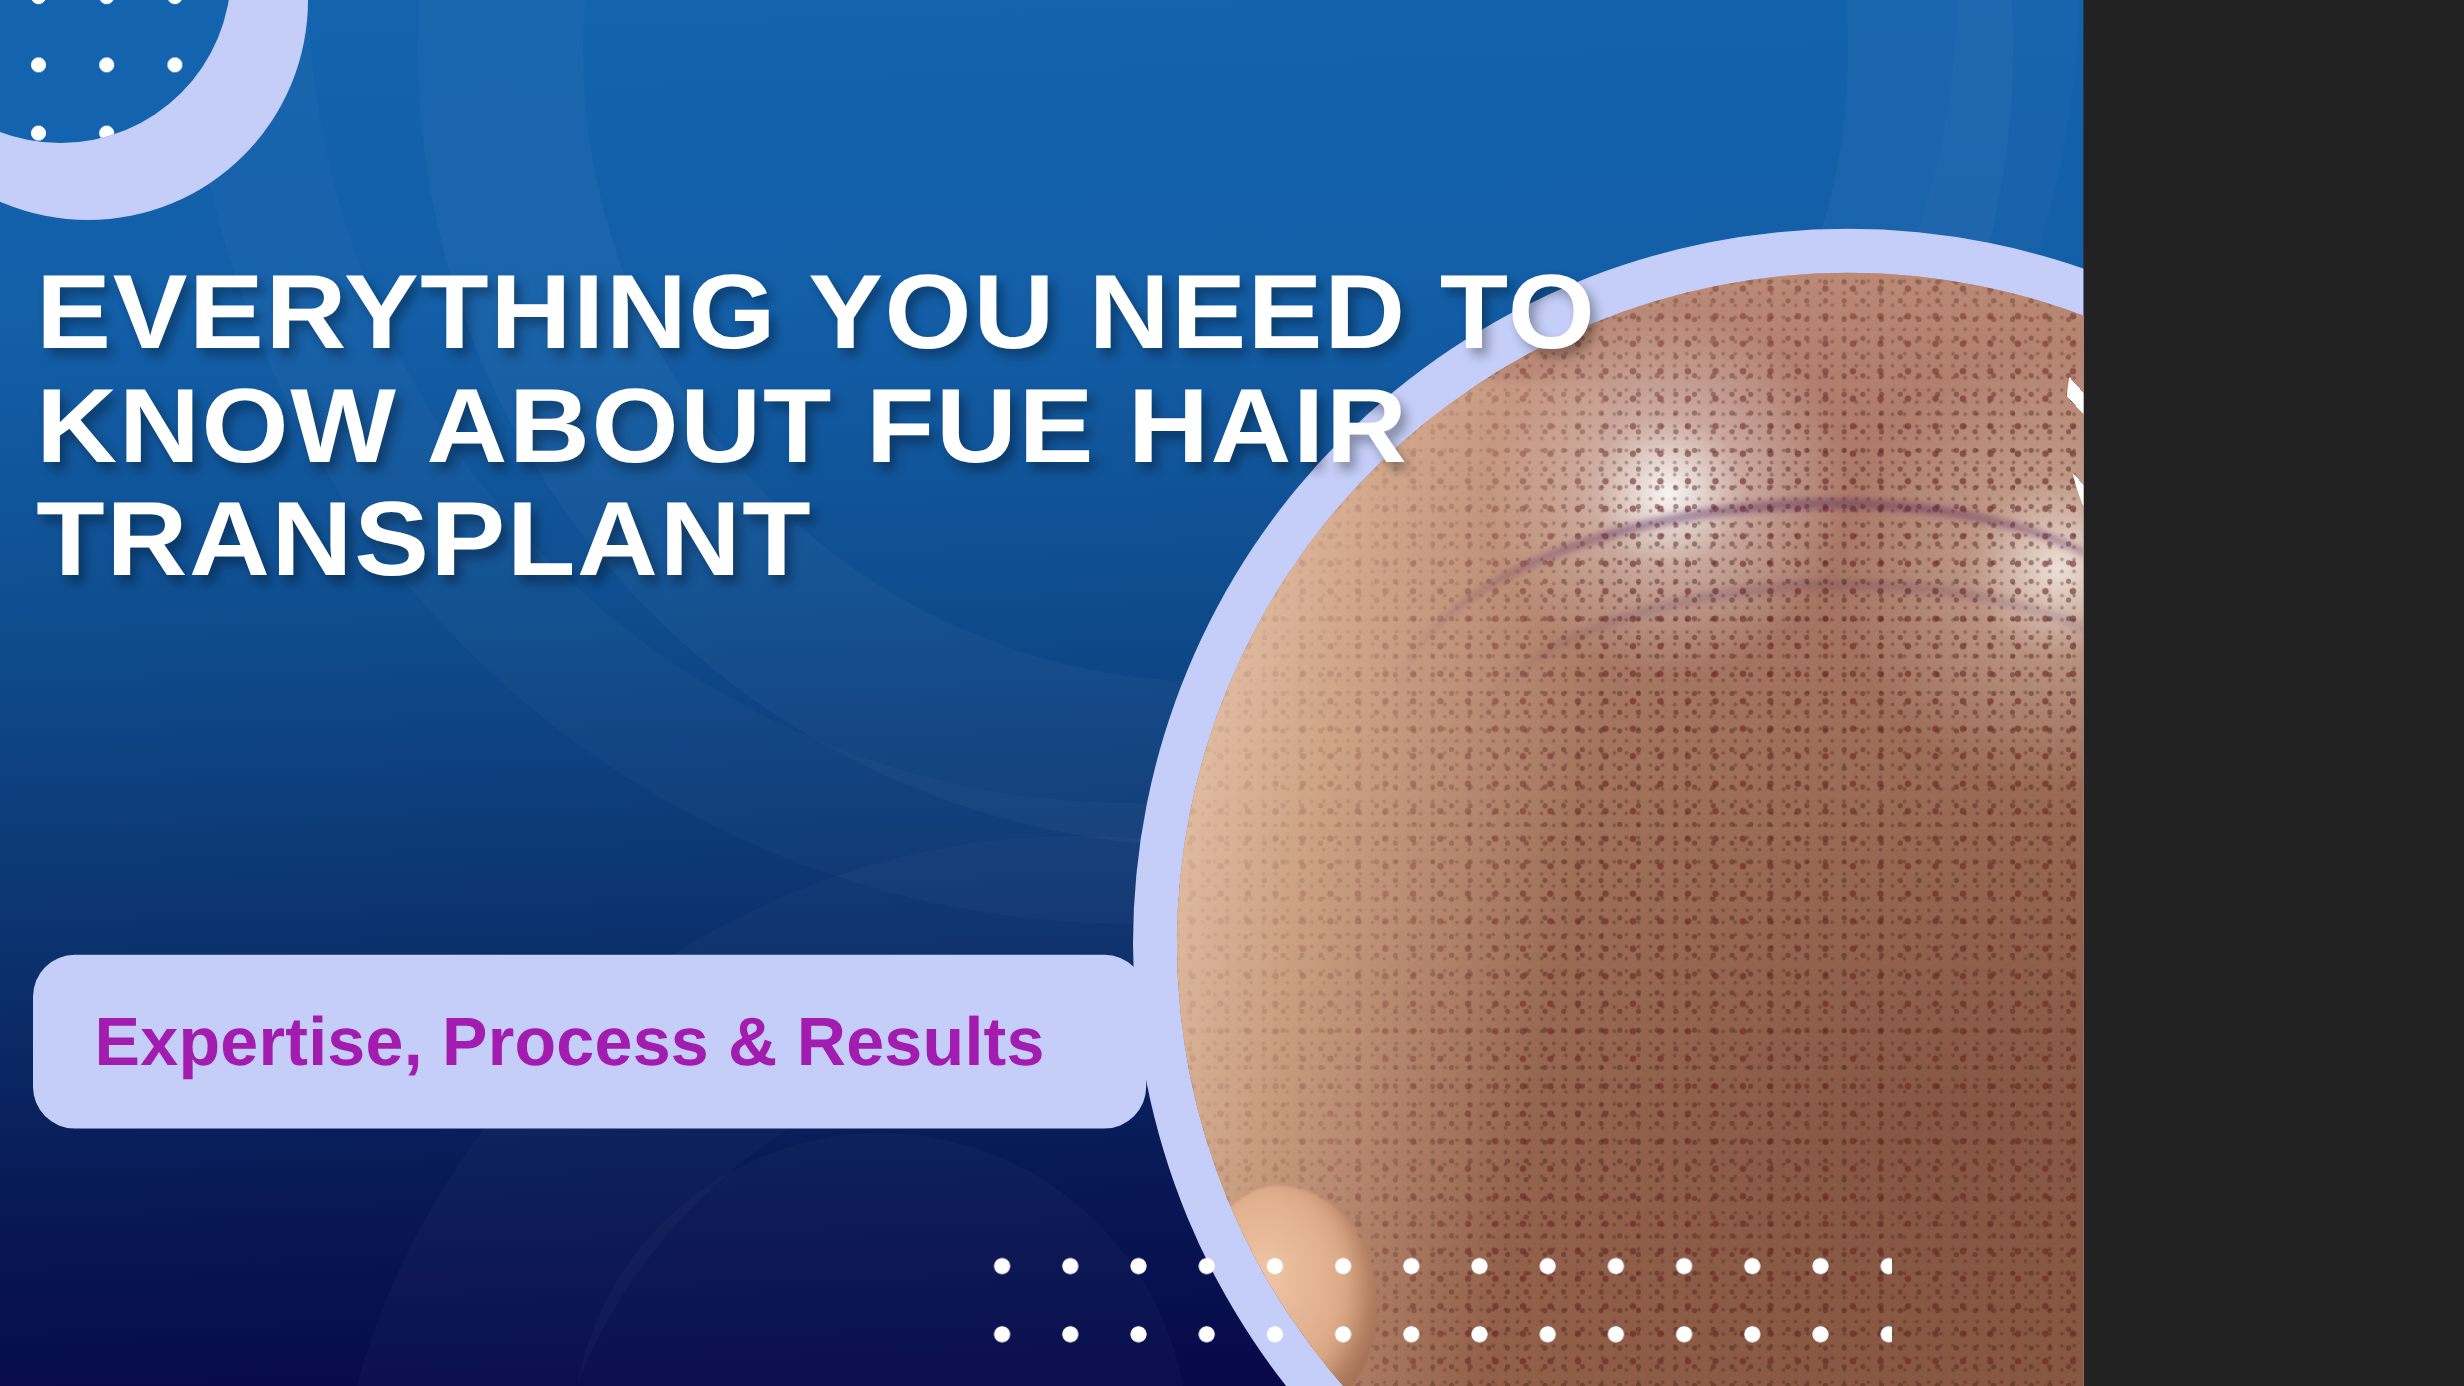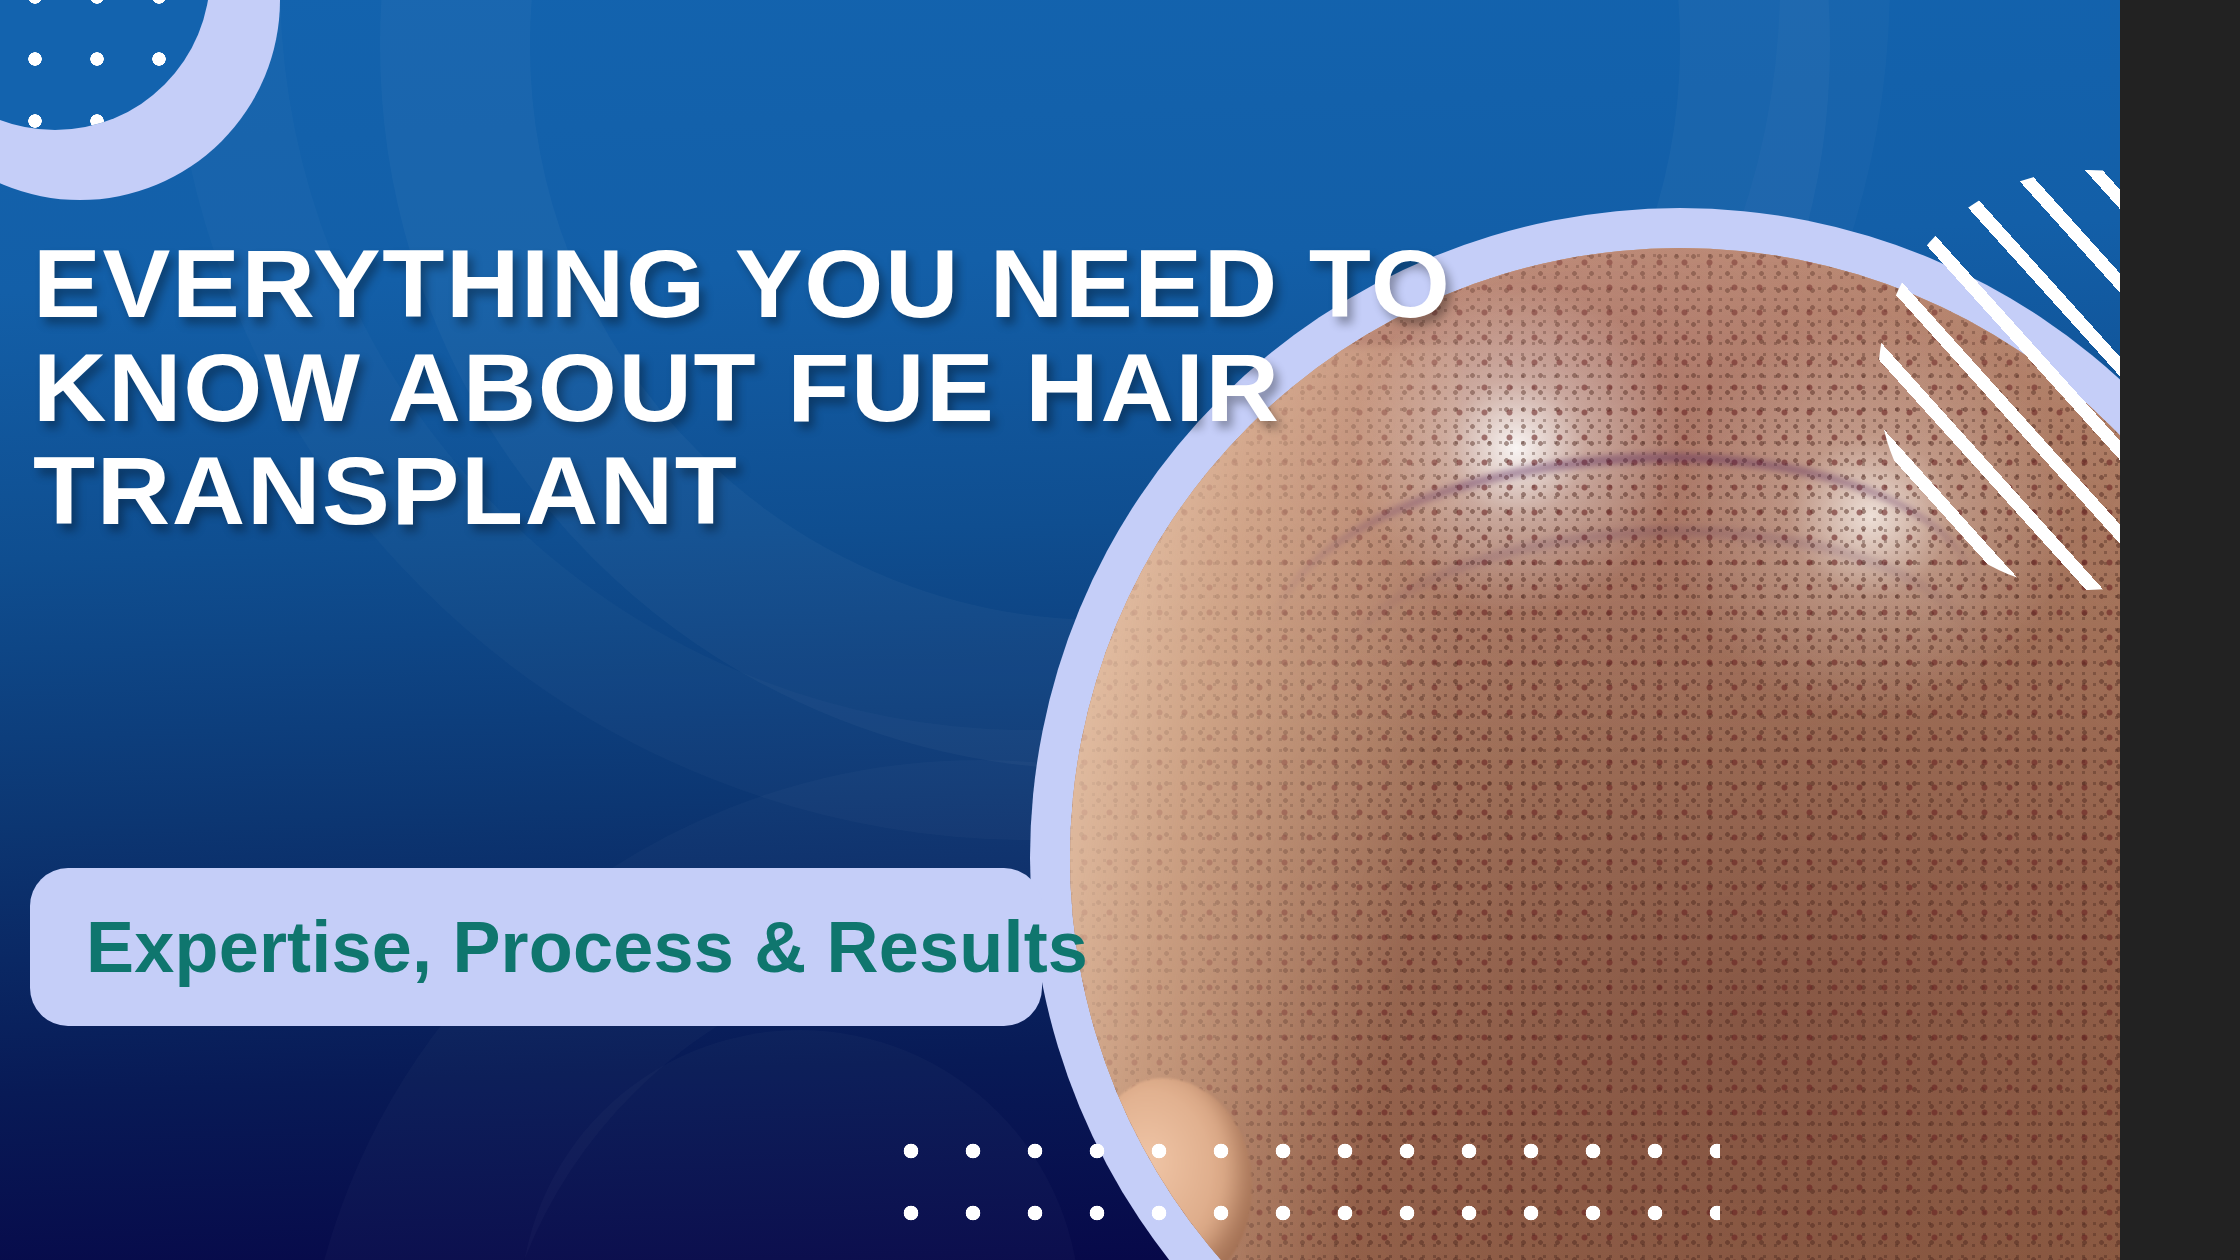--- a/index.html
+++ b/index.html
@@ -2,21 +2,21 @@
 <html><head>
 <meta charset="utf-8">
 <style>
   html, body {
     margin: 0;
     padding: 0;
     background: #222;
   }
   #banner {
     position: relative;
-    width: 2120px;
+    width: 1894px;
     height: 1260px;
     overflow: hidden;
     font-family: "Liberation Sans", sans-serif;
     background: linear-gradient(178deg, #1363AE 0%, #135FA8 22%, #0F4E90 42%, #0C3672 62%, #081A56 82%, #070647 100%);
   }
 
   
   .arc {
     position: absolute;
     border-radius: 50%;
@@ -198,23 +198,23 @@
     width: 1012px;
     height: 158px;
     border-radius: 38px;
     background: #C5CEF8;
     display: flex;
     align-items: center;
     box-sizing: border-box;
     padding-left: 56px;
   }
   .badge-text {
-    color: #0f766e;
+    color: #a21caf;
     font-family: "Liberation Sans", sans-serif;
-    font-size: 72px;
+    font-size: 62px;
     font-weight: 700;
     letter-spacing: 0.2px;
     white-space: nowrap;
   }
 </style>
 </head>
 <body>
 
 <div id="banner">
 

